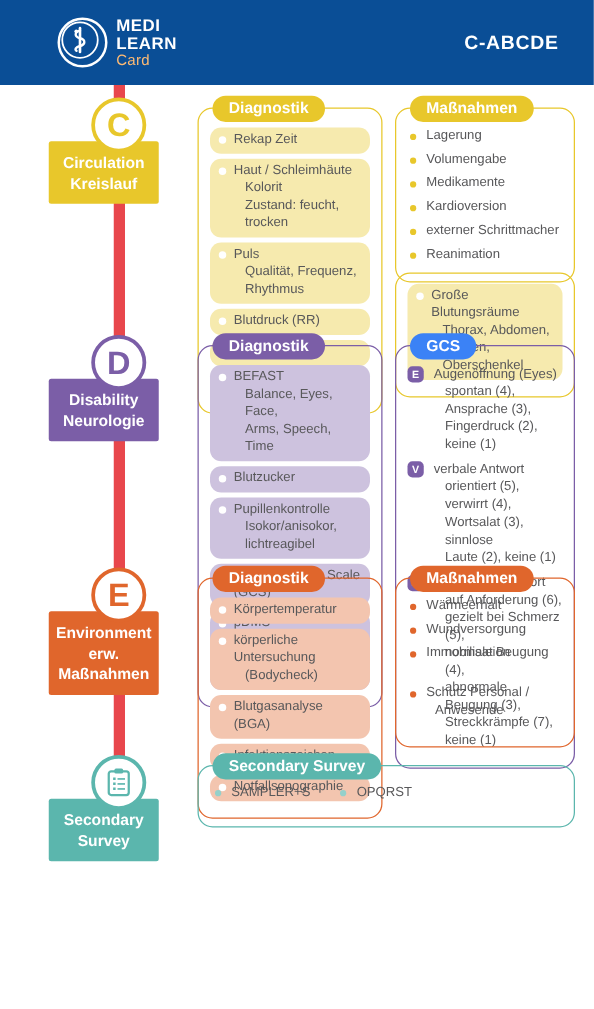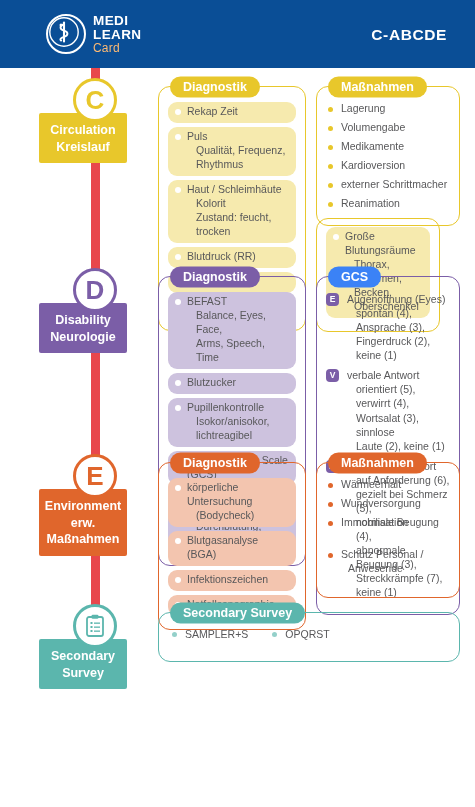--- a/index.html
+++ b/index.html
@@ -225,41 +225,41 @@
       <span>C</span>
     </div>
     <div class="sec-plate" style="left: 39px; top: 113px; min-height: 46px; background: rgb(232, 199, 43);">
       <div>Circulation</div>
       <div>Kreislauf</div>
     </div>
     <div class="panel" style="left: 158px; top: 86px; width: 148px; min-height: 170px; border-color: rgb(232, 199, 43);">
       <div class="panel-title" style="background: rgb(232, 199, 43); top: 0px;">Diagnostik</div>
       <div class="panel-body">
         <div class="pill" style="background: rgb(246, 234, 174);"><span class="dot" style="background: rgb(255, 255, 255);"></span><span>Rekap Zeit</span></div>
+        <div class="pill" style="background: rgb(246, 234, 174);"><span class="dot" style="background: rgb(255, 255, 255);"></span><span>Haut / Schleimhäute</span><span class="sub">Kolorit</span><span class="sub">Zustand: feucht, trocken</span></div>
         <div class="pill" style="background: rgb(246, 234, 174);"><span class="dot" style="background: rgb(255, 255, 255);"></span><span>Puls</span><span class="sub">Qualität, Frequenz,</span><span class="sub">Rhythmus</span></div>
-        <div class="pill" style="background: rgb(246, 234, 174);"><span class="dot" style="background: rgb(255, 255, 255);"></span><span>Haut / Schleimhäute</span><span class="sub">Kolorit</span><span class="sub">Zustand: feucht, trocken</span></div>
         <div class="pill" style="background: rgb(246, 234, 174);"><span class="dot" style="background: rgb(255, 255, 255);"></span><span>Blutdruck (RR)</span></div>
         <div class="pill" style="background: rgb(246, 234, 174);"><span class="dot" style="background: rgb(255, 255, 255);"></span><span>EKG</span></div>
         <div class="pill" style="background: rgb(246, 234, 174);"><span class="dot" style="background: rgb(255, 255, 255);"></span><span>Halsvenen gestaut?</span></div>
       </div>
     </div>
     <div class="panel" style="left: 316px; top: 86px; width: 144px; min-height: 128px; border-color: rgb(232, 199, 43);">
       <div class="panel-title" style="background: rgb(232, 199, 43); top: 0px;">Maßnahmen</div>
       <div class="panel-body">
         <ul class="blist">
           <li><span class="dot" style="background: rgb(232, 199, 43);"></span><span>Lagerung</span></li>
           <li><span class="dot" style="background: rgb(232, 199, 43);"></span><span>Volumengabe</span></li>
           <li><span class="dot" style="background: rgb(232, 199, 43);"></span><span>Medikamente</span></li>
           <li><span class="dot" style="background: rgb(232, 199, 43);"></span><span>Kardioversion</span></li>
           <li><span class="dot" style="background: rgb(232, 199, 43);"></span><span>externer Schrittmacher</span></li>
           <li><span class="dot" style="background: rgb(232, 199, 43);"></span><span>Reanimation</span></li>
         </ul>
       </div>
     </div>
-    <div class="panel" style="left: 316px; top: 218px; width: 124px; min-height: 44px; border-color: rgb(232, 199, 43);">
+    <div class="panel" style="left: 316px; top: 218px; width: 144px; min-height: 44px; border-color: rgb(232, 199, 43);">
       <div class="panel-body" style="padding-top: 8px;">
         <div class="pill" style="background: rgb(246, 234, 174);"><span class="dot" style="background: rgb(255, 255, 255);"></span><span>Große Blutungsräume</span><span class="sub">Thorax, Abdomen,</span><span class="sub">Becken, Oberschenkel</span></div>
       </div>
     </div>
     <div class="sec-badge" style="left: 73px; top: 268px; color: rgb(123, 94, 167);">
       <span>D</span>
     </div>
     <div class="sec-plate" style="left: 39px; top: 303px; min-height: 46px; background: rgb(123, 94, 167);">
       <div>Disability</div>
       <div>Neurologie</div>
@@ -285,20 +285,21 @@
     <div class="sec-badge" style="left: 73px; top: 454px; color: rgb(224, 102, 44);">
       <span>E</span>
     </div>
     <div class="sec-plate" style="left: 39px; top: 489px; min-height: 46px; background: rgb(224, 102, 44);">
       <div>Environment</div>
       <div>erw. Maßnahmen</div>
     </div>
     <div class="panel" style="left: 158px; top: 462px; width: 148px; min-height: 136px; border-color: rgb(224, 102, 44);">
       <div class="panel-title" style="background: rgb(224, 102, 44); top: 0px;">Diagnostik</div>
       <div class="panel-body">
+        <div class="pill" style="background: rgb(243, 197, 175);"><span class="dot" style="background: rgb(255, 255, 255);"></span><span>Körpertemperatur</span></div>
         <div class="pill" style="background: rgb(243, 197, 175);"><span class="dot" style="background: rgb(255, 255, 255);"></span><span>körperliche Untersuchung</span><span class="sub">(Bodycheck)</span></div>
         <div class="pill" style="background: rgb(243, 197, 175);"><span class="dot" style="background: rgb(255, 255, 255);"></span><span>Blutgasanalyse (BGA)</span></div>
         <div class="pill" style="background: rgb(243, 197, 175);"><span class="dot" style="background: rgb(255, 255, 255);"></span><span>Infektionszeichen</span></div>
         <div class="pill" style="background: rgb(243, 197, 175);"><span class="dot" style="background: rgb(255, 255, 255);"></span><span>Notfallsonographie</span></div>
       </div>
     </div>
     <div class="panel" style="left: 316px; top: 462px; width: 144px; min-height: 136px; border-color: rgb(224, 102, 44);">
       <div class="panel-title" style="background: rgb(224, 102, 44); top: 0px;">Maßnahmen</div>
       <div class="panel-body">
         <ul class="blist">

